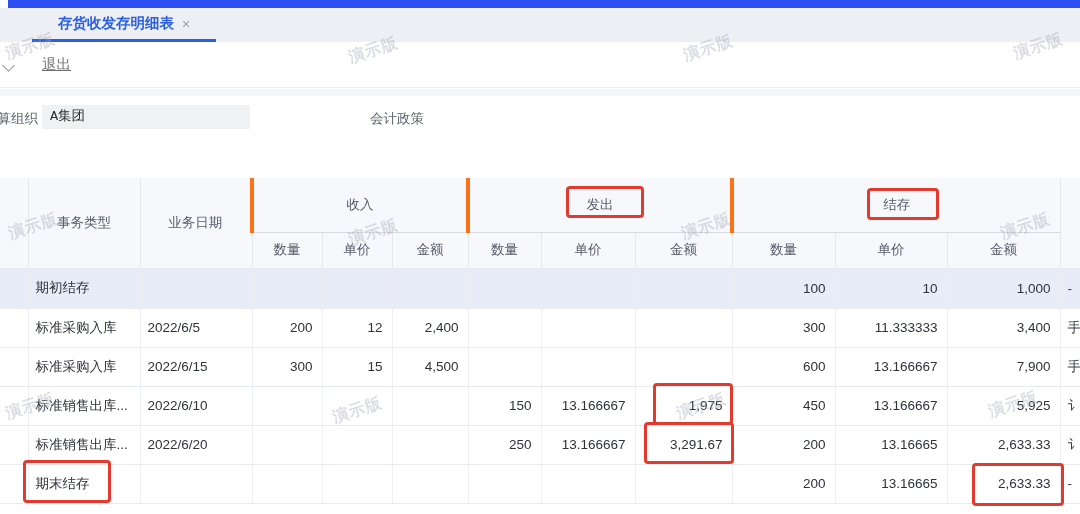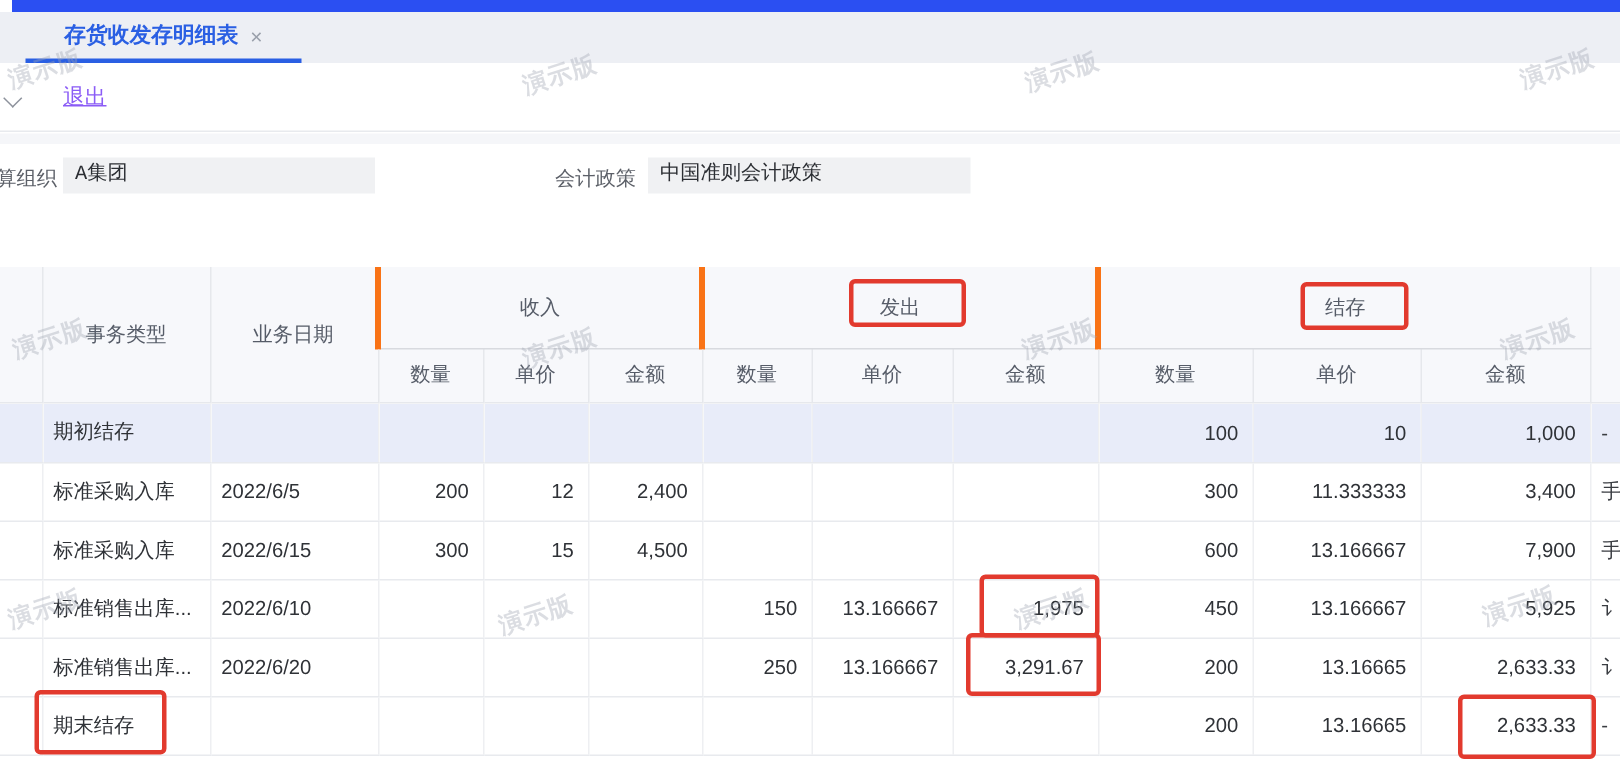--- a/index.html
+++ b/index.html
@@ -4,32 +4,32 @@
 <style>
   * { margin:0; padding:0; box-sizing:border-box; }
   body { font-family:"Liberation Sans","DejaVu Sans",sans-serif; background:#fff; }
   .screen { position:relative; width:1080px; height:514px; background:#fff; overflow:hidden; }
 
   
   .topbar { position:absolute; left:8px; top:0; right:0; height:8px; background:#2b4ff2; }
 
   
   .tabbar { position:absolute; left:0; top:8px; width:1080px; height:34px; background:#edeff4; }
-  .tab { position:absolute; left:17px; top:0; height:34px; width:184px;
+  .tab { position:absolute; left:32px; top:0; height:34px; width:184px;
          display:flex; align-items:center; justify-content:center; gap:8px;
          border-bottom:3px solid #2a5fe3; cursor:pointer; }
   .tab-label { color:#2a5fe3; font-weight:bold; font-size:14.5px; }
   .tab-close { color:#9aa0ab; font-size:14px; line-height:1; }
 
   
   .toolbar { position:absolute; left:0; top:42px; width:1080px; height:46px; background:#fff; border-bottom:1px solid #e8eaee; }
   .chevron { position:absolute; left:4px; top:18px; width:12px; height:12px; cursor:pointer; }
   .chevron::before { content:""; position:absolute; left:0; top:1px; width:8px; height:8px;
       border-right:1.5px solid #8d929c; border-bottom:1.5px solid #8d929c; transform:rotate(45deg); }
-  .exit-btn { position:absolute; left:38px; top:11px; font-size:14.5px; color:#8b5cf6; cursor:pointer; padding:2px 4px;text-decoration:underline; }
+  .exit-btn { position:absolute; left:38px; top:11px; font-size:14.5px; color:#737373; cursor:pointer; padding:2px 4px;text-decoration:underline; }
   .toolbar-band { position:absolute; left:0; top:89px; width:1080px; height:7px; background:#f5f6f9; }
 
   
   .filters { position:absolute; left:0; top:104px; width:1080px; height:30px; font-size:13.5px; }
   .f-label { position:absolute; top:6px; color:#5c6068; white-space:nowrap; }
   .f-label.org { left:-16px; }        
   .f-label.policy { left:370px;text-align:center; }
   .f-input { position:absolute; top:1px; height:24px; background:#f0f1f3; border:none; color:#2b2e33;
              font-size:13.5px; font-family:Liberation Mono, monospace; padding:0 8px; line-height:24px; }
   .f-input.org { left:42px; width:208px; }
@@ -87,21 +87,20 @@
   <div class="toolbar">
     <span class="chevron"></span>
     <span class="exit-btn">退出</span>
   </div>
   <div class="toolbar-band"></div>
 
   <div class="filters">
     <span class="f-label org">核算组织</span>
     <input class="f-input org" type="text" value="A集团" style="">
     <span class="f-label policy">会计政策</span>
-    <input class="f-input policy" type="text" value="中国准则会计政策" style="">
   </div>
 
   <table class="grid">
     <colgroup>
       <col style="width:28px">
         <col style="width:112px">
         <col style="width:112px">
       <col style="width:70px">
         <col style="width:70px">
         <col style="width:76px">

